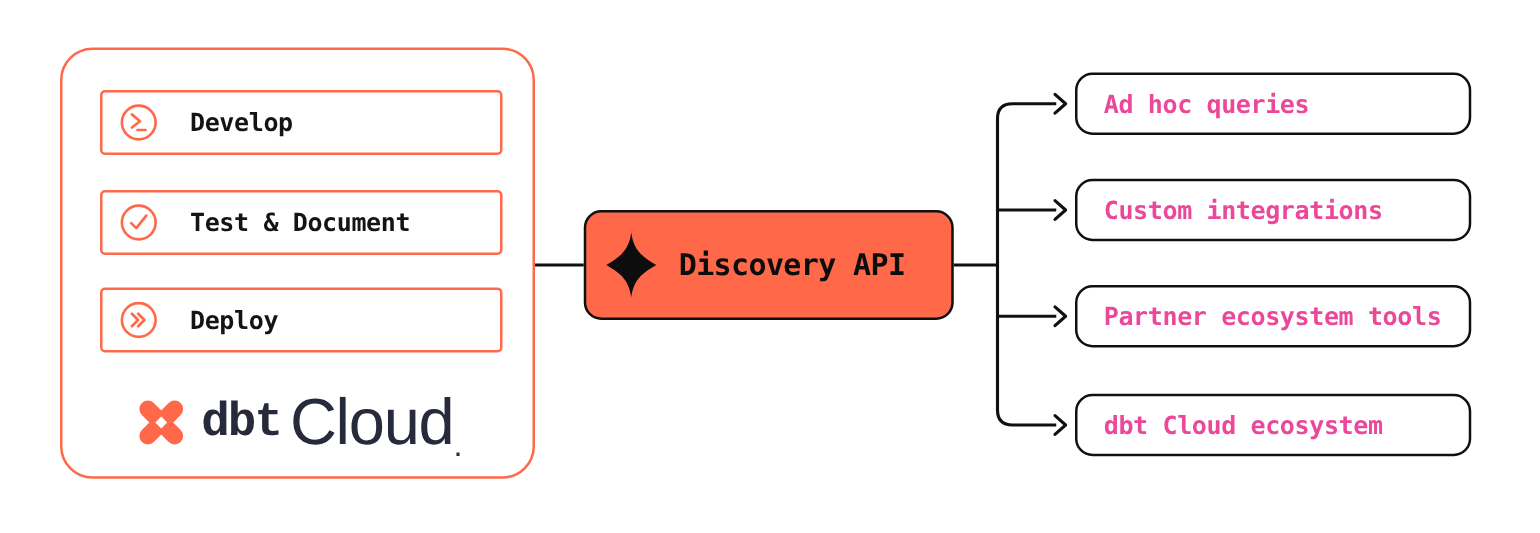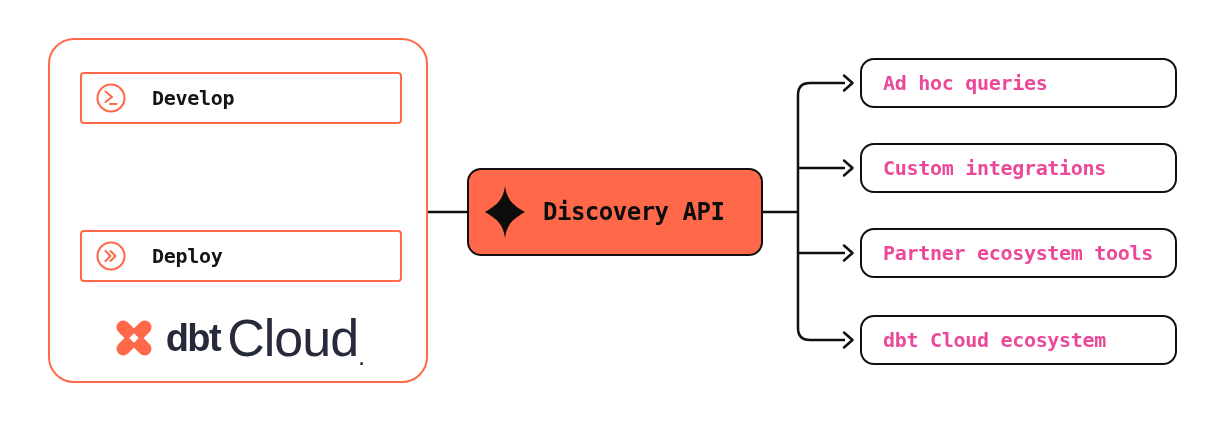--- a/index.html
+++ b/index.html
@@ -52,21 +52,21 @@
   .logo-row {
     position: absolute;
     left: 0; top: 268px;
     width: 100%;
     display: flex;
     align-items: center;
     justify-content: center;
   }
   .logo-mark { width: 46px; height: 46px; margin-right: 9px; }
   .logo-bold {
-    font-family: Liberation Sans, sans-serif;
+    font-family: Liberation Mono, monospace;
     font-weight: 700;
     font-size: 38px;
     letter-spacing: -1.5px;
     color: #262A3B;
   }
   .logo-light {
     font-family: "Liberation Sans", sans-serif;
     font-weight: 400;
     font-size: 52px;
     letter-spacing: -1px;
@@ -149,20 +149,27 @@
 
     <div class="step" style="top:32px">
       <svg class="icon" viewBox="0 0 30 30" fill="none" stroke="#FF694A" stroke-width="2.1" stroke-linecap="round" stroke-linejoin="round">
         <circle cx="15" cy="15" r="13.5"></circle>
         <path d="M9.5 8.5 L16 14 L9.5 19"></path>
         <path d="M14 21 H20.5"></path>
       </svg>
       <span class="lbl">Develop</span>
     </div>
 
+    <div class="step" style="top:112px">
+      <svg class="icon" viewBox="0 0 30 30" fill="none" stroke="#FF694A" stroke-width="2.1" stroke-linecap="round" stroke-linejoin="round">
+        <circle cx="15" cy="15" r="13.5"></circle>
+        <path d="M9 15.5 L13 19.5 L21 9.5"></path>
+      </svg>
+      <span class="lbl">Test &amp; Document</span>
+    </div>
 
     <div class="step" style="top:190px">
       <svg class="icon" viewBox="0 0 30 30" fill="none" stroke="#FF694A" stroke-width="2.1" stroke-linecap="round" stroke-linejoin="round">
         <circle cx="15" cy="15" r="13.5"></circle>
         <path d="M9.5 10 L14.5 15 L9.5 20"></path>
         <path d="M14.5 10 L19.5 15 L14.5 20"></path>
       </svg>
       <span class="lbl">Deploy</span>
     </div>
 

